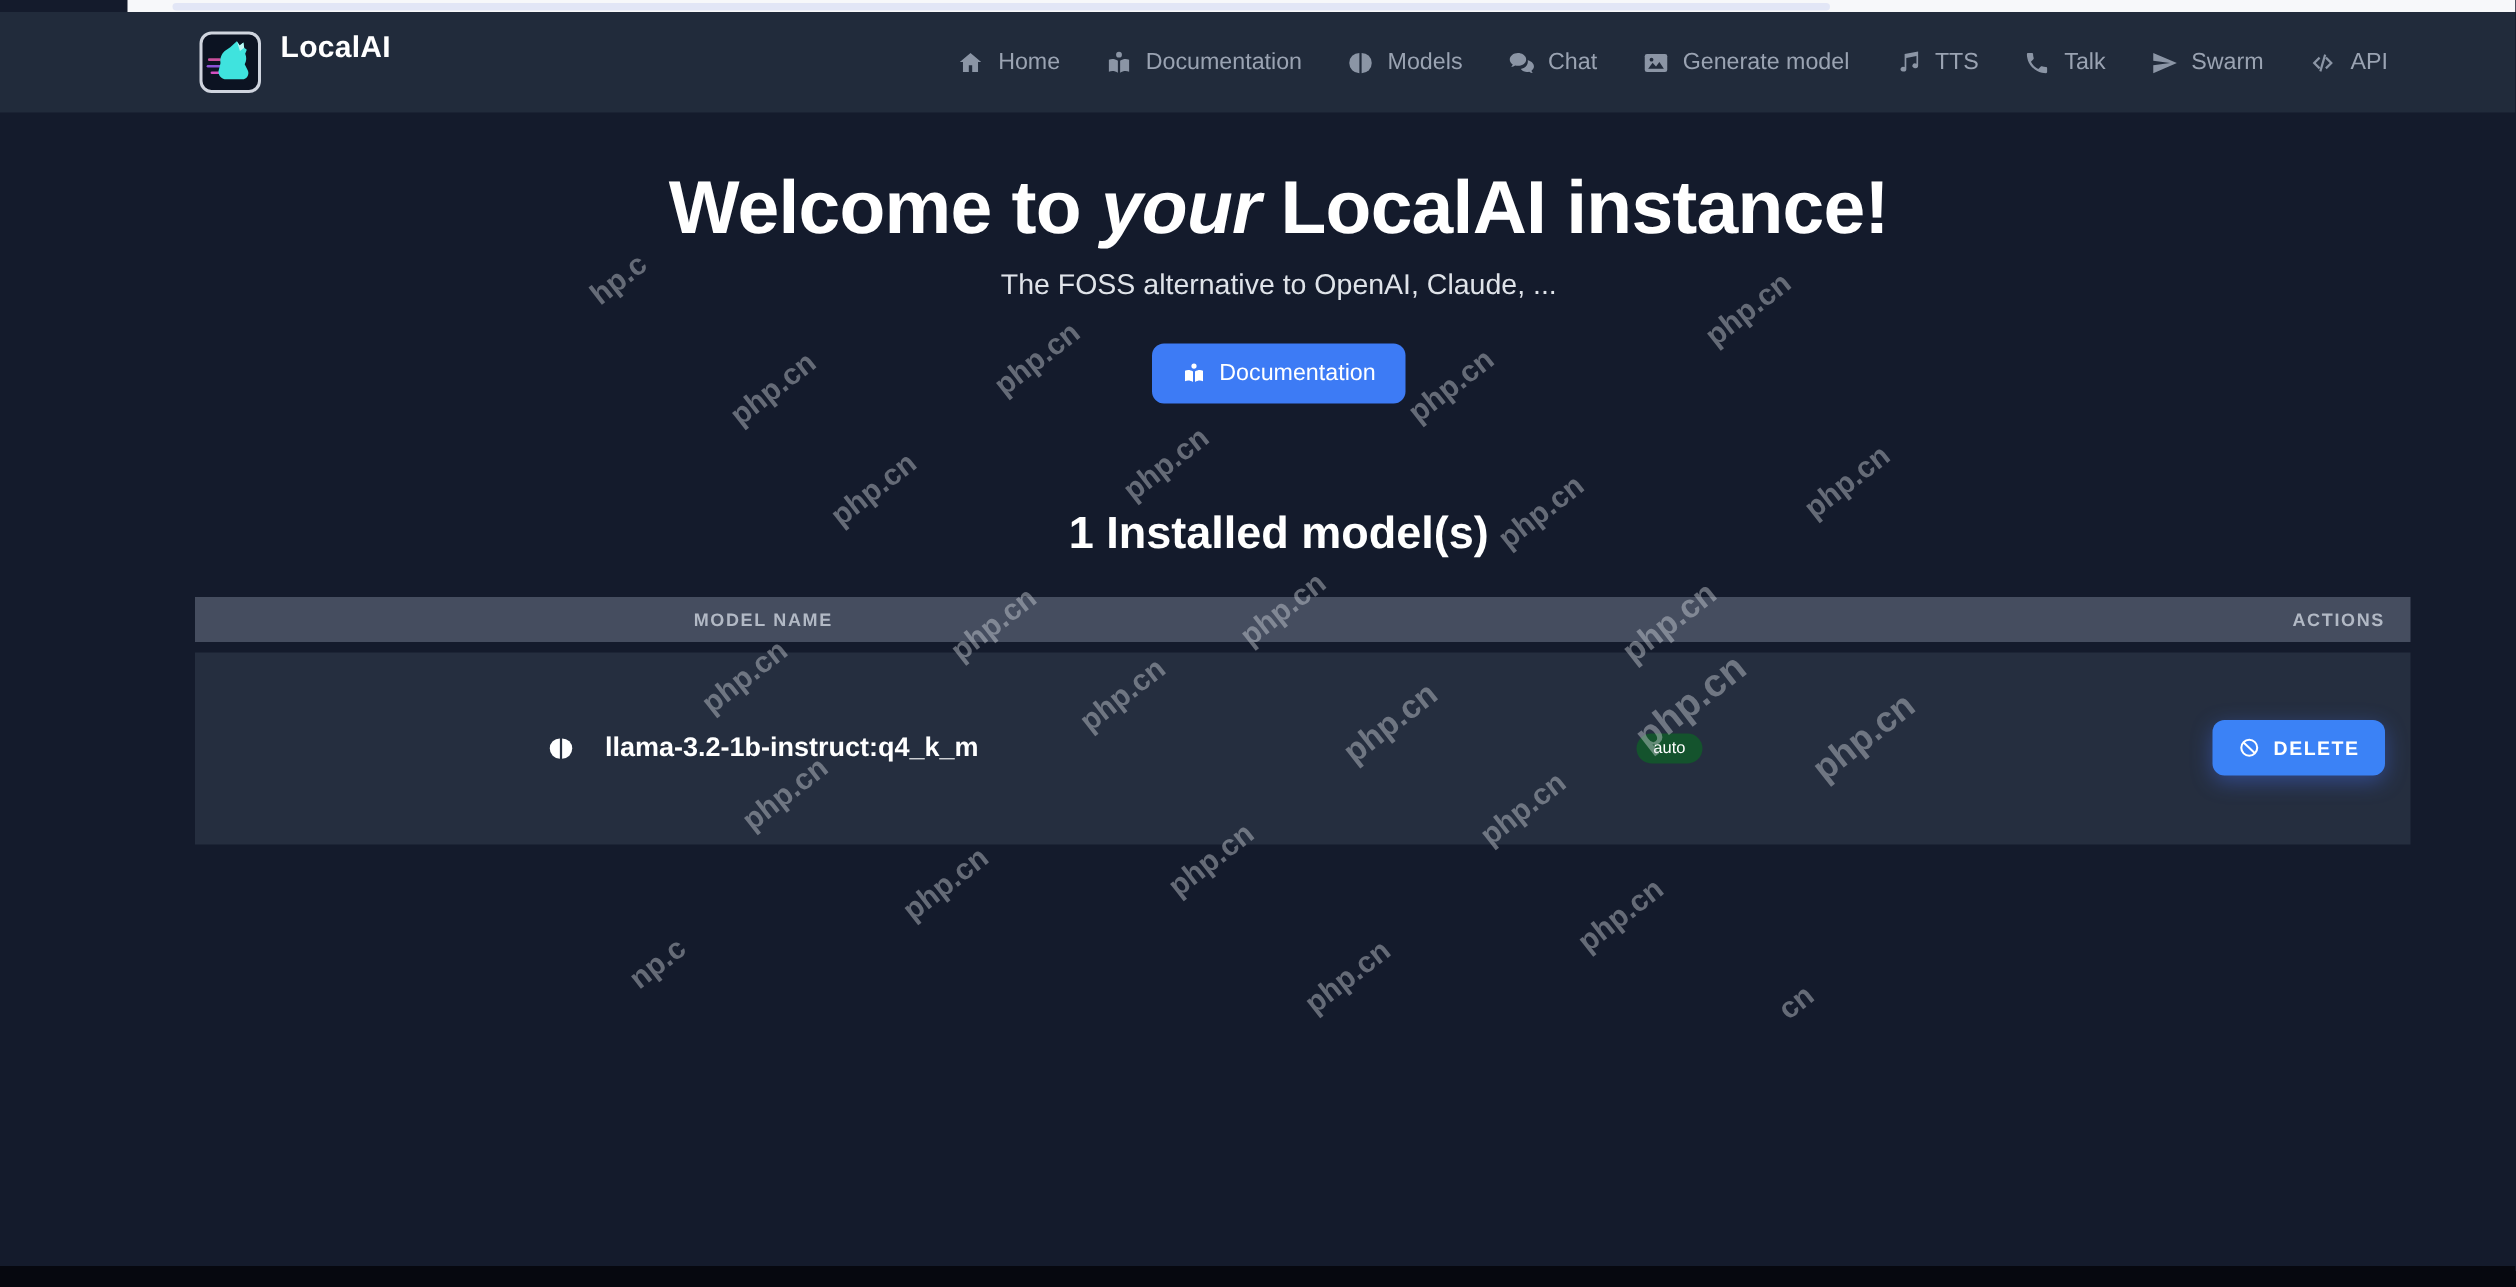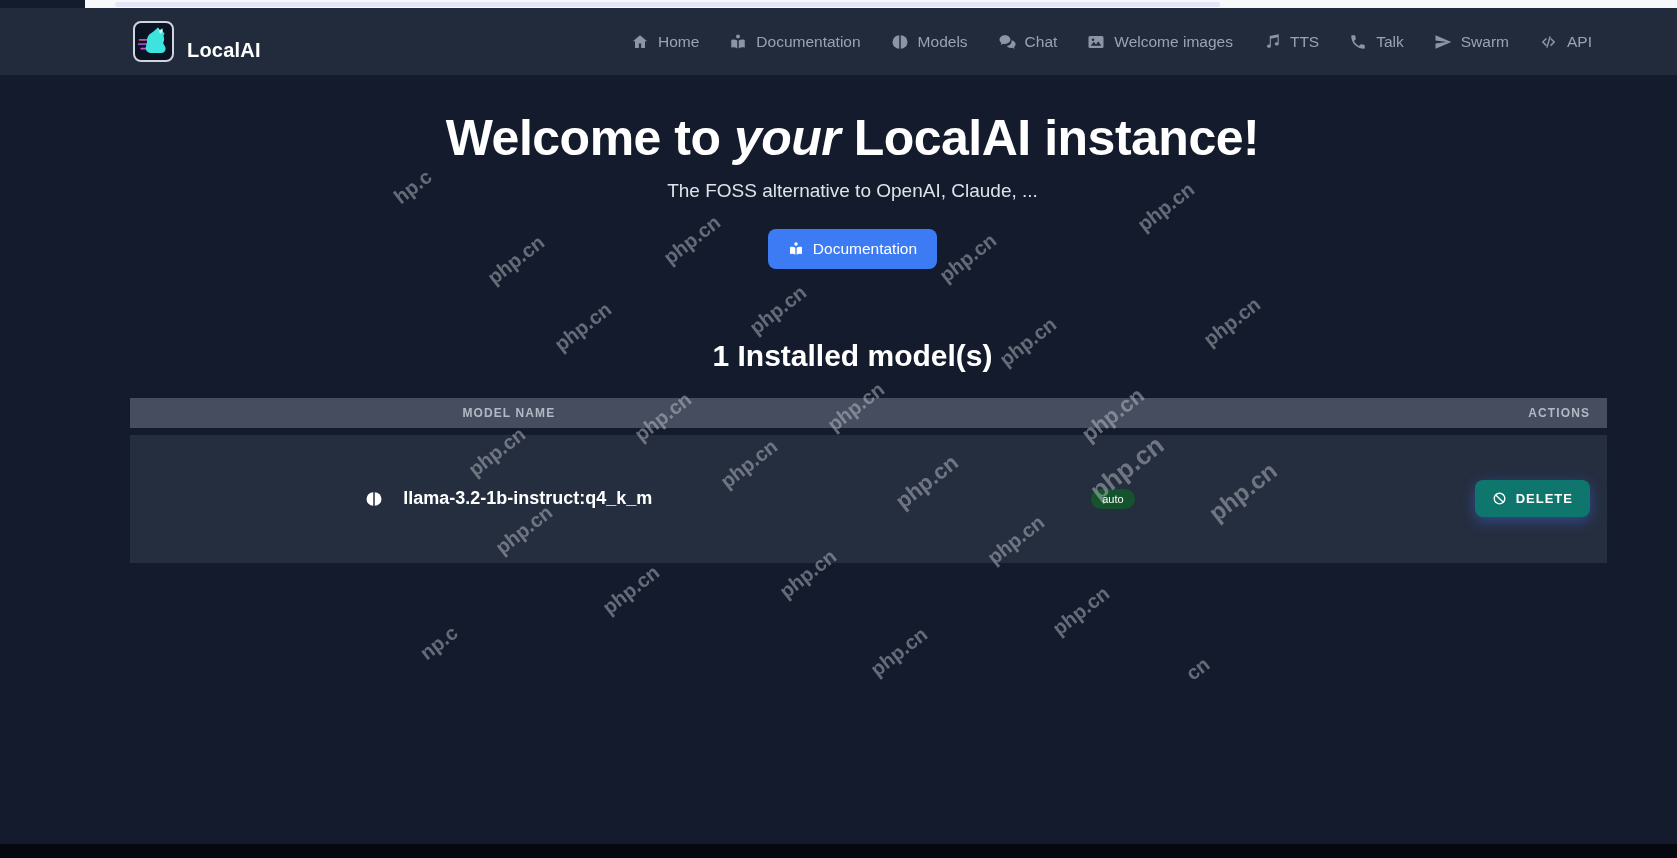--- a/index.html
+++ b/index.html
@@ -6,21 +6,21 @@
     background:#141b2c;font-family:"Liberation Sans",sans-serif;position:relative;}
 
   
   .top-strip{position:absolute;top:0;left:85px;right:0;height:8px;background:#f7f8fa;}
   .urlbar-remnant{position:absolute;top:2px;left:30px;width:1105px;height:5px;
     border-radius:4px;background:#e2e6f6;}
 
   
   .navbar{position:absolute;top:8px;left:0;right:0;height:67px;background:#212b3b;
     display:flex;align-items:center;padding:0 85px 0 97px;box-sizing:border-box;}
-  .brand{display:flex;align-items:flex-end;gap:13px;cursor:pointer;padding-left:36px;}
+  .brand{display:flex;align-items:flex-start;gap:13px;cursor:pointer;padding-left:36px;}
   .brand-logo{width:41px;height:41px;border:2px solid #cfd4de;border-radius:8px;
     background:#0c1322;box-sizing:border-box;display:flex;align-items:center;justify-content:center;}
   .brand-name{color:#fff;font-size:20px;font-weight:bold;letter-spacing:.2px;}
   .nav-links{margin-left:auto;display:flex;align-items:center;gap:30px;}
   .nav-item{display:flex;align-items:center;gap:9px;color:#9aa3b2;font-size:15.5px;cursor:pointer;}
   .nav-item svg{fill:#8b95a5;}
 
   
   .content{margin:0 70px 0 98px;text-align:center;}
   .hero-title{margin:36px 0 0;color:#fff;font-size:50px;font-weight:bold;
@@ -46,21 +46,21 @@
   .meta-box{margin-left:19px;width:116px;height:99px;background:#fff;border-radius:10px;
     display:flex;flex-direction:column;align-items:center;justify-content:center;}
   .meta-word{color:#1c2b33;font-size:27px;font-weight:bold;margin-top:-6px;letter-spacing:-.5px;}
   .model-name{flex:1;display:flex;align-items:center;justify-content:center;gap:20px;
     color:#fff;font-size:18px;font-weight:bold;}
   .model-name svg{fill:#fff;flex:0 0 auto;}
   .cell-backend{width:30.5%;display:flex;justify-content:center;}
   .badge{background:#14532d;color:#fff;font-size:11px;font-weight:normal;
     padding:4px 11px;border-radius:999px;cursor:default;}
   .cell-actions{flex:1;display:flex;justify-content:flex-end;padding-right:17px;}
-  .delete-btn{background:#0f766e;color:#fff;border:none;border-radius:8px;height:37px;
+  .delete-btn{background:#3b82f6;color:#fff;border:none;border-radius:8px;height:37px;
     padding:0 17px;display:flex;align-items:center;gap:9px;font-size:13px;font-weight:bold;
     letter-spacing:1px;font-family:"Liberation Sans",sans-serif;cursor:pointer;
     box-shadow:0 4px 14px rgba(73,118,255,.4);}
   .delete-btn svg{stroke:#fff;}
 
   
   .wm-layer{position:absolute;inset:0;pointer-events:none;z-index:50;}
   .wm{position:absolute;transform:translate(-50%,-50%) rotate(-38deg);
     color:#d5d9df;opacity:.42;font-weight:bold;white-space:nowrap;}
 
@@ -114,21 +114,21 @@
           <path d="M17.9 9.6c.1.4.2.9.2 1.3 0 3.2-2.7 5.8-6.3 6.5 1.1 1.6 3.1 2.6 5.4 2.6.7 0 1.4-.1 2.1-.3.9.7 2 1.1 3.2 1.2-.6-.6-1-1.3-1.2-2.1 1.3-.9 2.2-2.2 2.2-3.7 0-2.6-2.3-4.8-5.6-5.5z"></path>
         </svg>
       <span>Chat</span>
     </span>
     <span class="nav-item">
       <svg width="18" height="18" viewBox="0 0 24 24">
           <rect x="2" y="4" width="20" height="16" rx="2"></rect>
           <path fill="#212b3b" d="M5 17l4-5.2 3 3.4 3-4.2 4 6z"></path>
           <circle fill="#212b3b" cx="8" cy="9" r="1.7"></circle>
         </svg>
-      <span>Welcome images</span>
+      <span>Generate model</span>
     </span>
     <span class="nav-item">
       <svg width="18" height="18" viewBox="0 0 24 24">
           <path d="M9 4l12-2.2v12.7a2.6 2.1 0 1 1-1.5-1.9V5.7L10.5 7.5v10a2.6 2.1 0 1 1-1.5-1.9z"></path>
         </svg>
       <span>TTS</span>
     </span>
     <span class="nav-item">
       <svg width="18" height="18" viewBox="0 0 24 24">
           <path d="M6.62 10.79c1.44 2.83 3.76 5.14 6.59 6.59l2.2-2.21c.27-.27.67-.36 1.02-.24 1.12.37 2.33.57 3.57.57.55 0 1 .45 1 1V20c0 .55-.45 1-1 1-9.39 0-17-7.61-17-17 0-.55.45-1 1-1h3.5c.55 0 1 .45 1 1 0 1.25.2 2.45.57 3.57.11.35.03.74-.25 1.02l-2.2 2.2z"></path>

